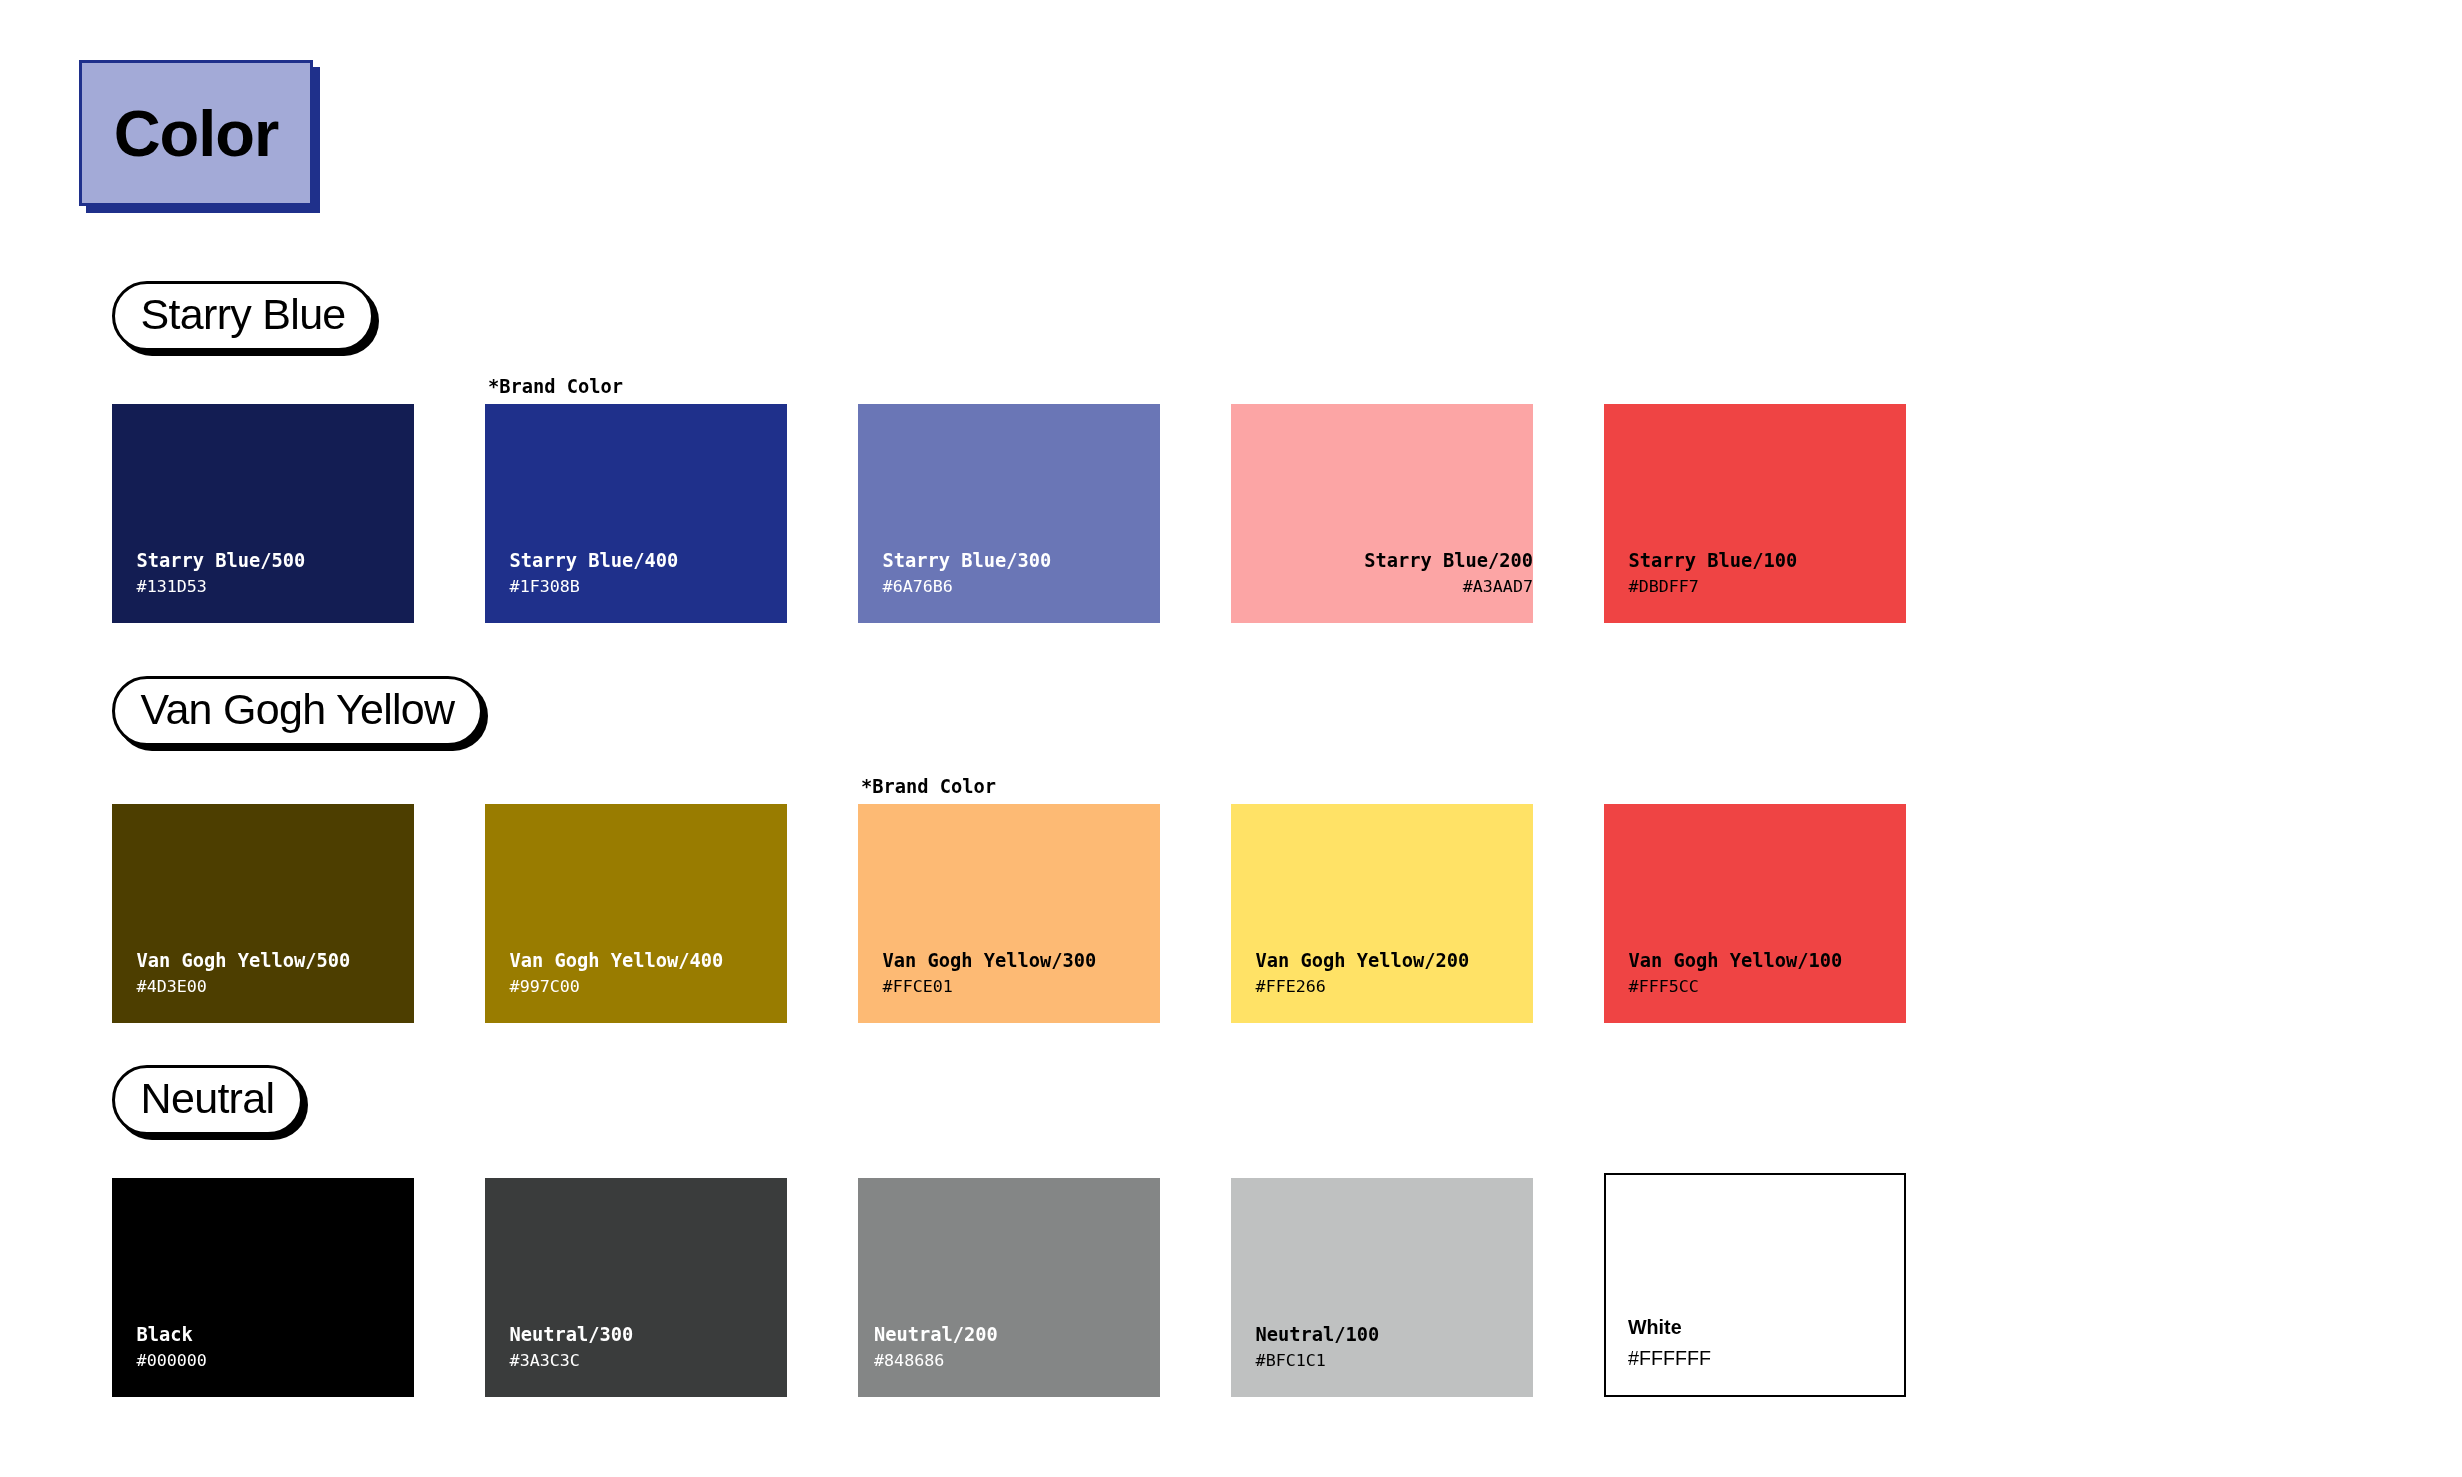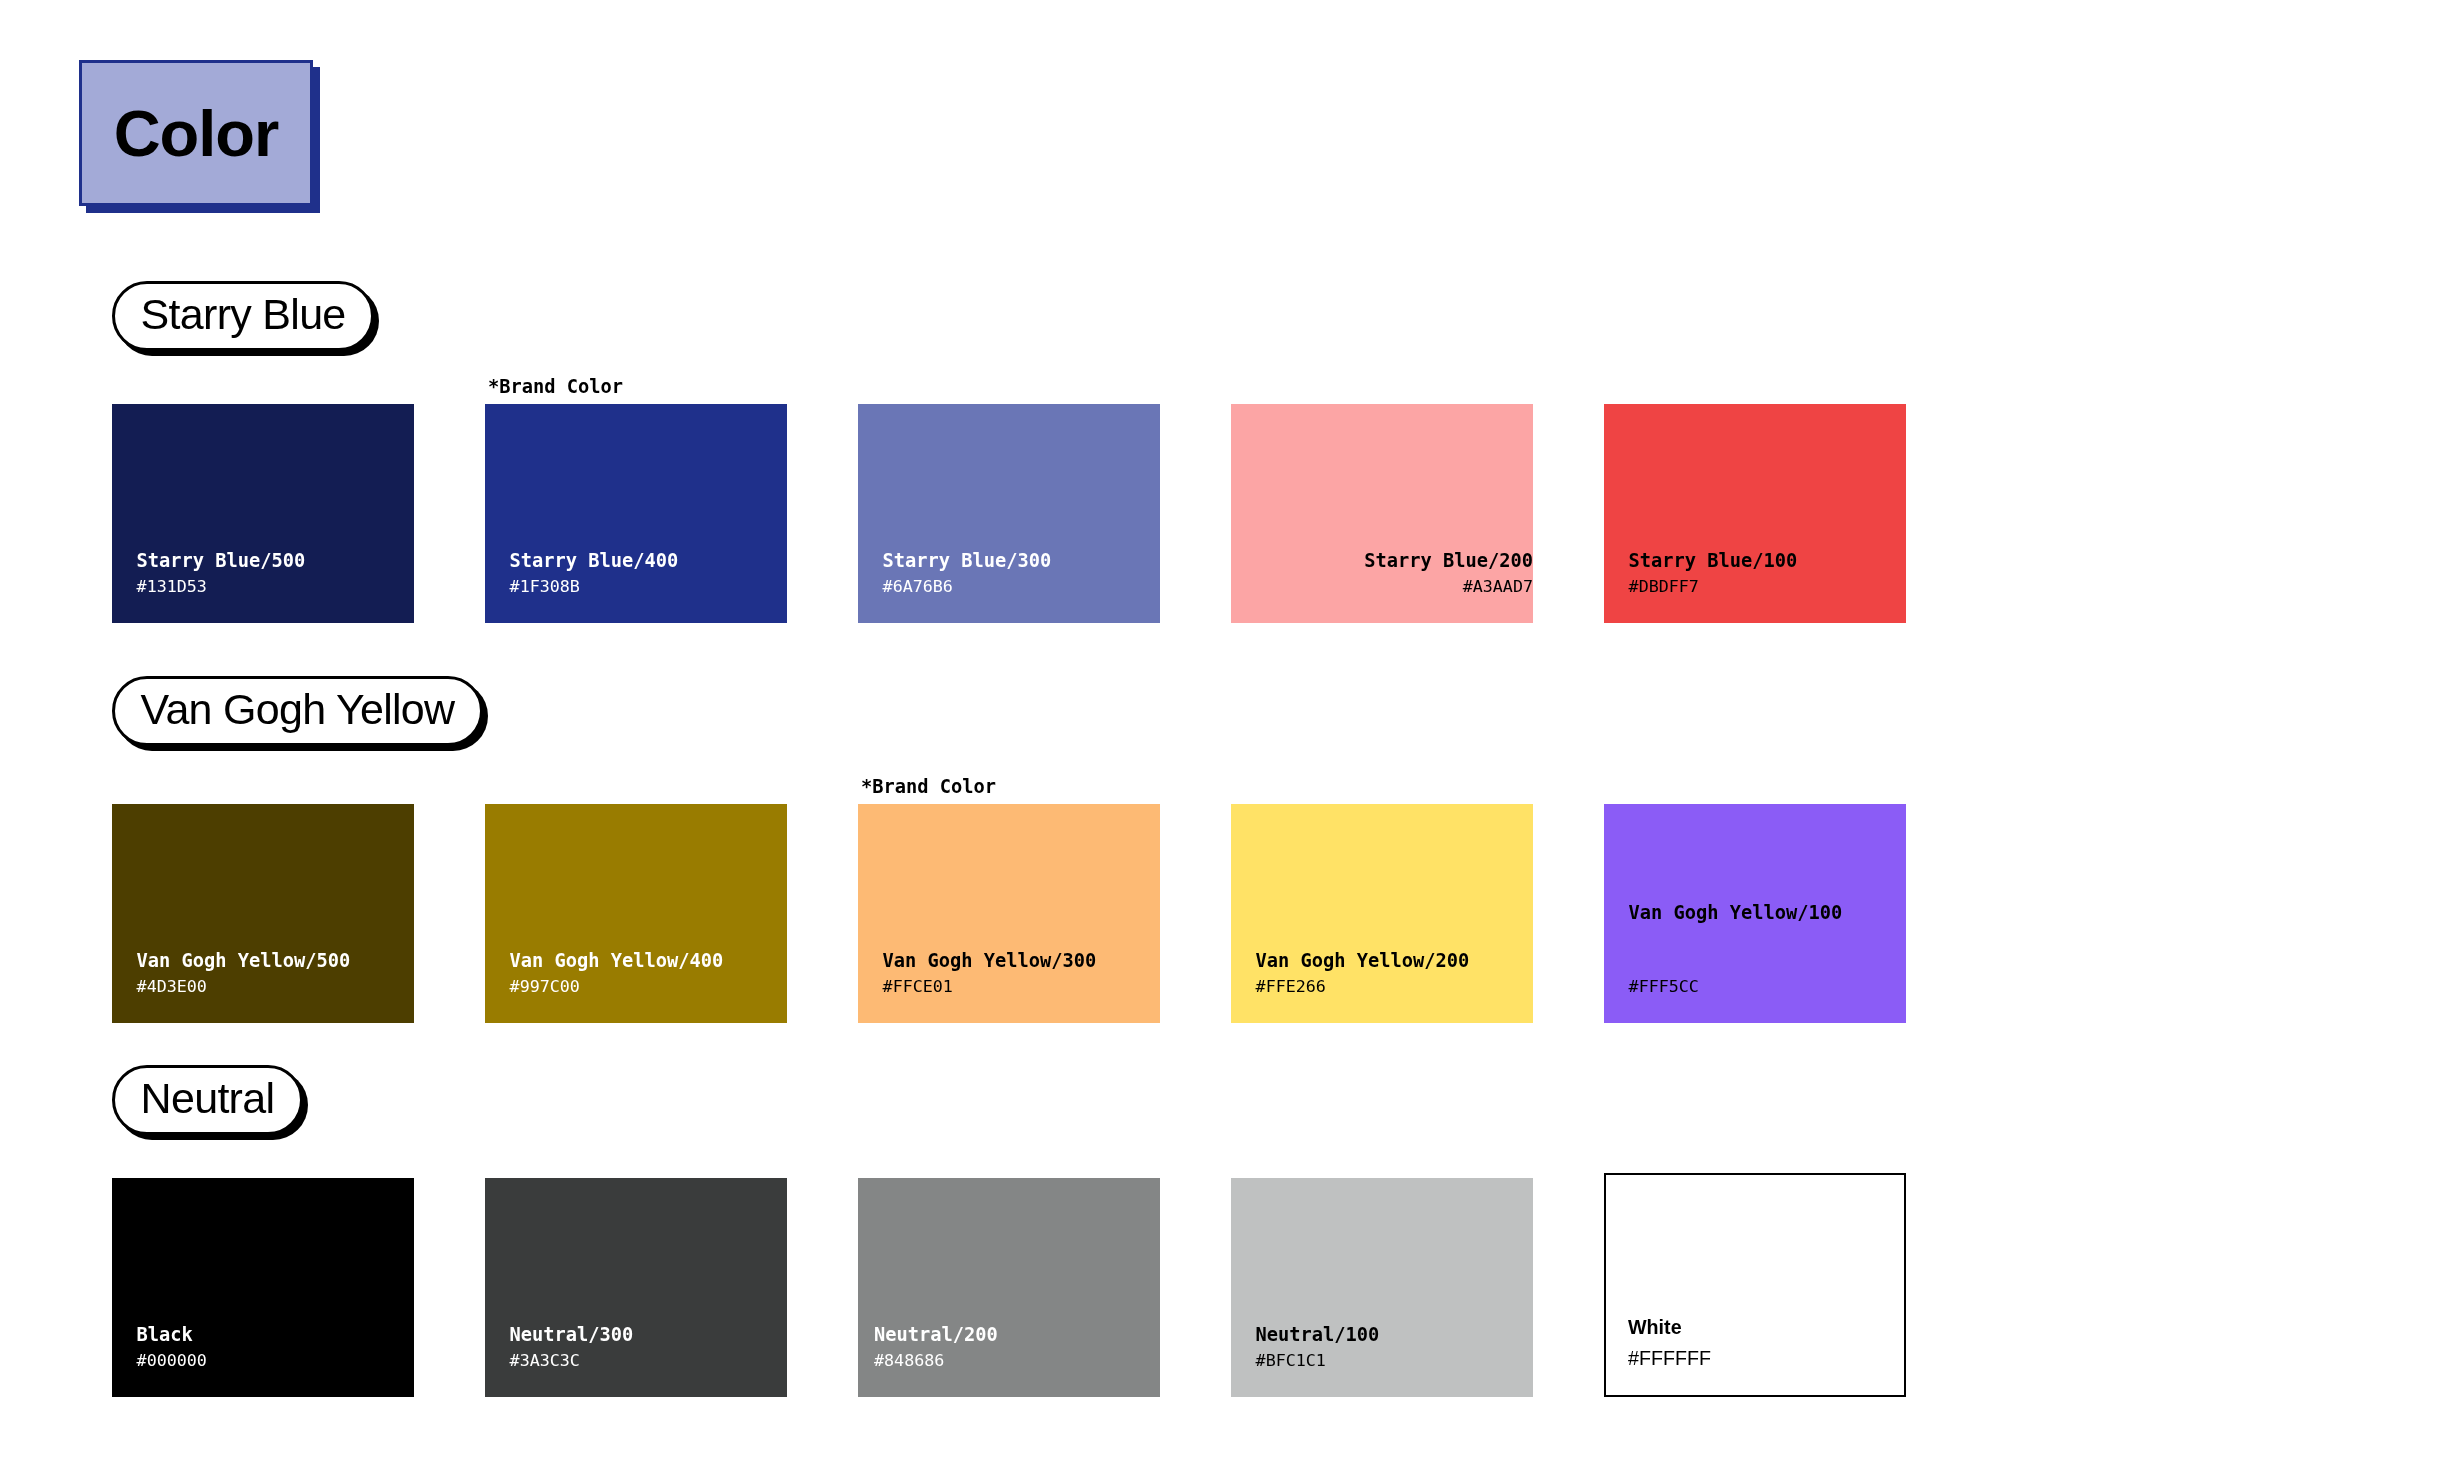--- a/index.html
+++ b/index.html
@@ -231,21 +231,21 @@
             <div class="sw-hex">#FFCE01</div>
           </div>
         </div>
         <div class="swatch-cell">
           <div class="swatch" style="background: rgb(255, 226, 102); color: rgb(0, 0, 0);">
             <div class="sw-name">Van Gogh Yellow/200</div>
             <div class="sw-hex">#FFE266</div>
           </div>
         </div>
         <div class="swatch-cell">
-          <div class="swatch" style="background: #8b5cf6; color: rgb(0, 0, 0); gap: 48px;">
+          <div class="swatch" style="background: #ef4444; color: rgb(0, 0, 0);">
             <div class="sw-name">Van Gogh Yellow/100</div>
             <div class="sw-hex">#FFF5CC</div>
           </div>
         </div>
       </div>
     </div>
     <div class="section">
       <div style="position: absolute; left: 112px; top: 1065px;"><div class="pill-wrap"><div class="pill-shadow"></div><div class="pill">
             <span class="pill-text">Neutral</span>
           </div></div></div>

